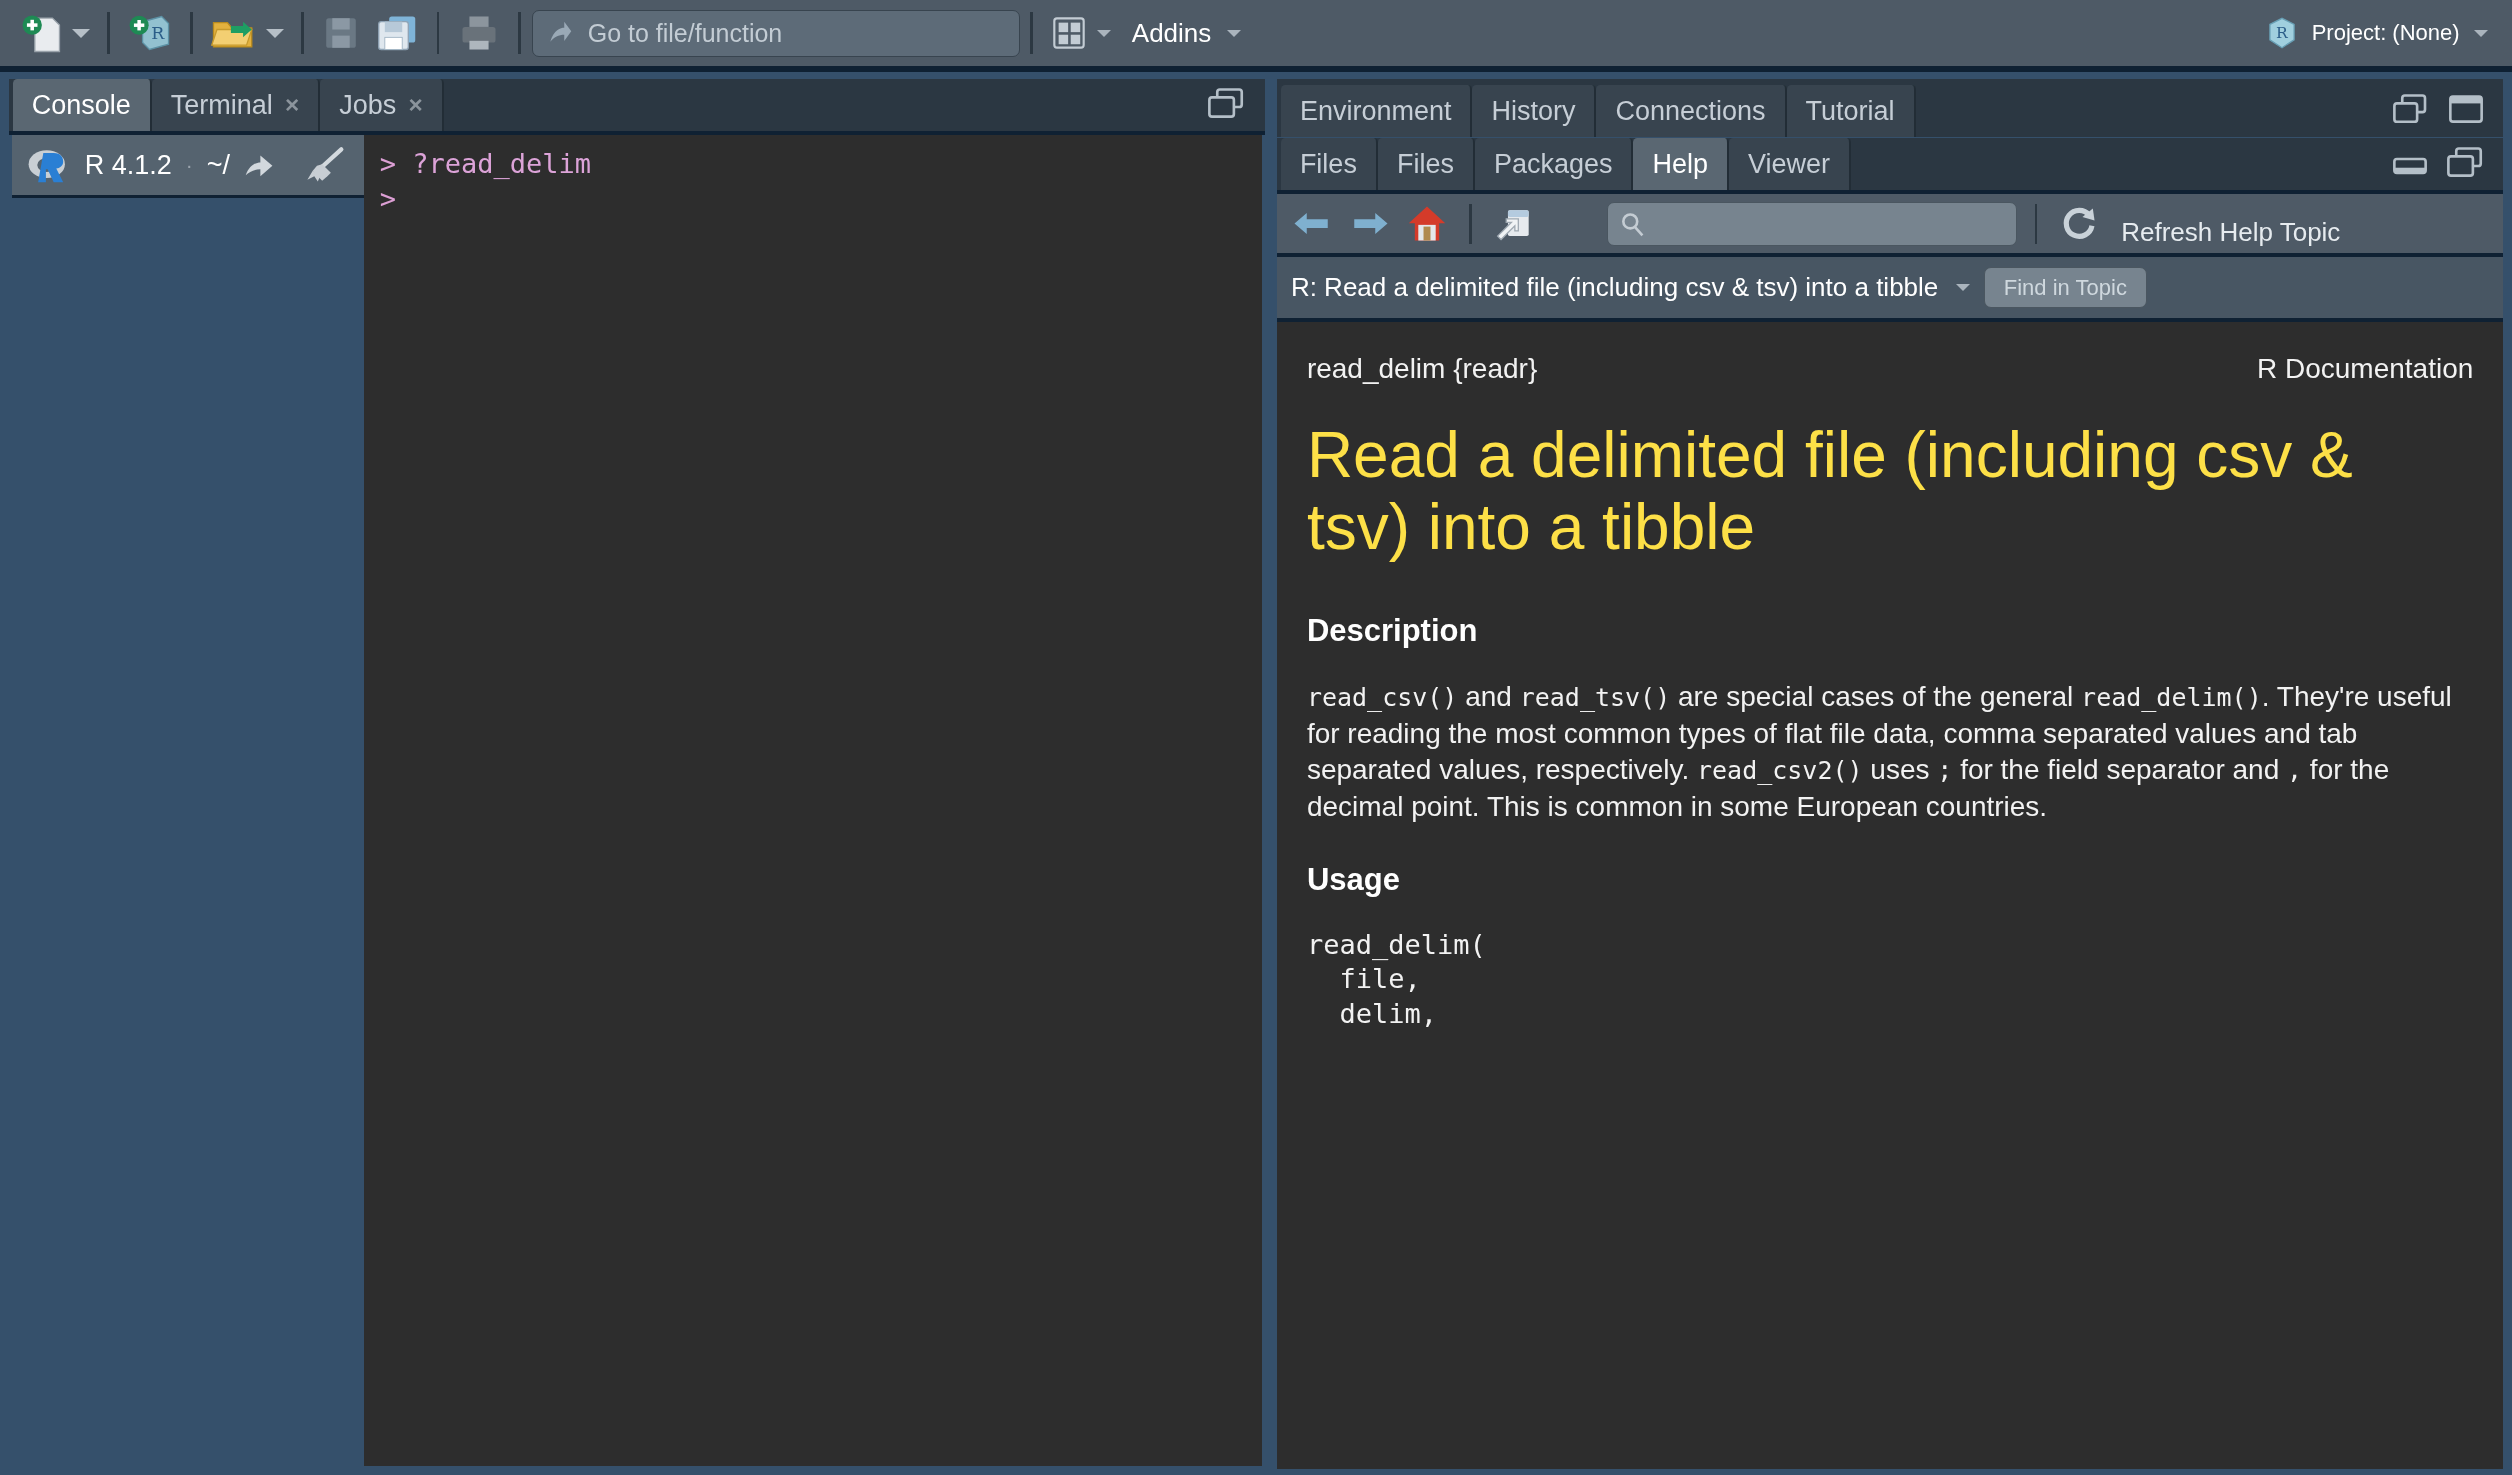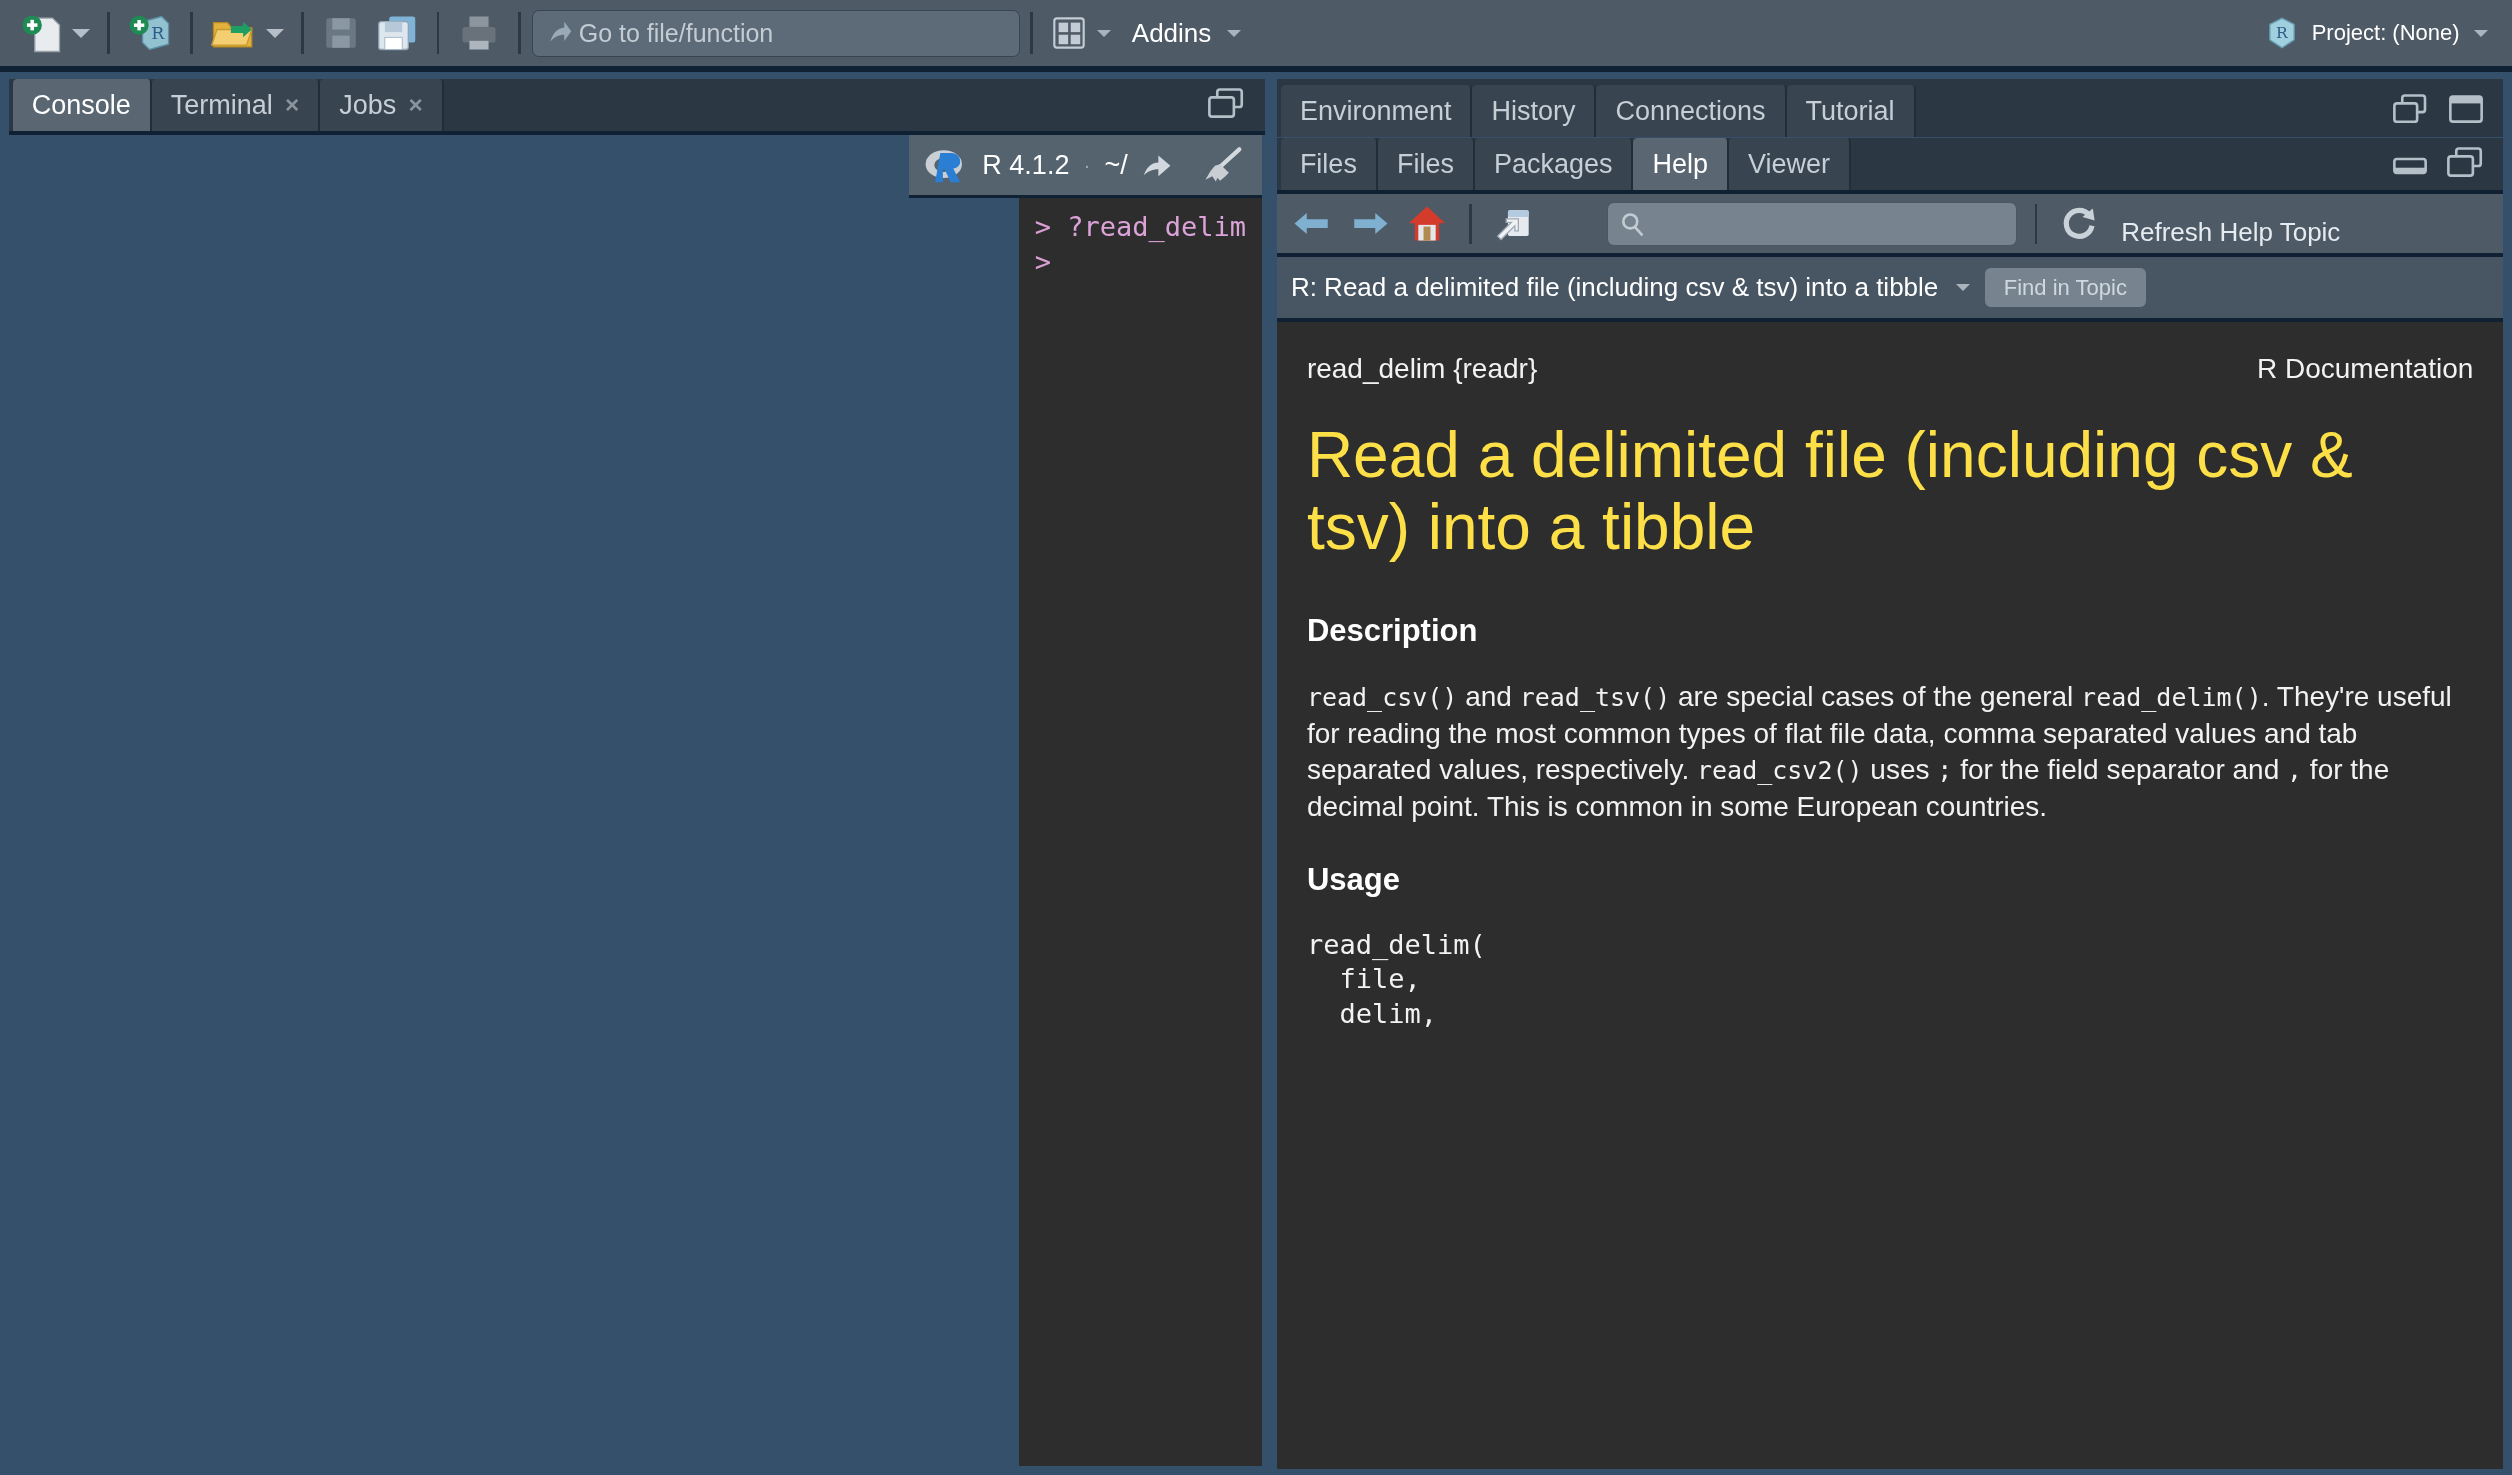--- a/index.html
+++ b/index.html
@@ -36,21 +36,21 @@
   .caret-dn.sm {
     border-left-width: 7.9px; border-right-width: 7.9px; border-top-width: 7.9px;
     border-top-color: #aab4bd;
   }
   .goto-box {
     width: 488px; height: 47px;
     background: #5d6b78;
     border: 1.7px solid #38444f;
     border-radius: 7px;
     display: flex; align-items: center;
-    padding: 0 12.2px; gap: 6px;
+    padding: 0 12.2px; gap: 15px;
   }
   .goto-text { color: #c3ccd4; font-size: 25px; }
   .addins-label { color: #ffffff; font-size: 26px; margin-left: 14px; }
   .tb-right { margin-left: auto; display: flex; align-items: center; gap: 10.5px; padding-right: 12.2px; }
   .proj-label { color: #ffffff; font-size: 22px; }
 
   
   .main {
     flex: 1; display: flex;
     padding: 7px 8.7px 7px 8.7px;
@@ -80,25 +80,24 @@
   .tab.active { background: #5a6772; color: #ffffff; }
   .tab .xclose { color: #8b949c; font-size: 24.4px; font-weight: 600; }
   .tabbar .filler { flex: 1; background: #2b3742; height: 52px; }
   .tabbar .tb-icons { display: flex; align-items: center; gap: 14px; padding: 0 17.4px 3.5px 0; height: 52px; }
 
   
   .wicon { display: inline-block; }
 
   
   .console-panel {
-    flex: 1; display: flex; flex-direction: column;
+    flex: 1; display: flex; flex-direction: row;
     min-height: 0;
     border: 3.5px solid #35506b;
     border-top: none;
-    align-items: flex-end;
   }
   .console-hdr {
     height: 63px; min-height: 63px;
     background: #55636f;
     display: flex; align-items: center;
     padding: 0 14px; gap: 14px;
     border-bottom: 3.5px solid #0f2133;
   }
   .rlogo { width: 45px; height: 38px; flex: 0 0 auto; }
   .console-ver { color: #ffffff; font-size: 27px; }

